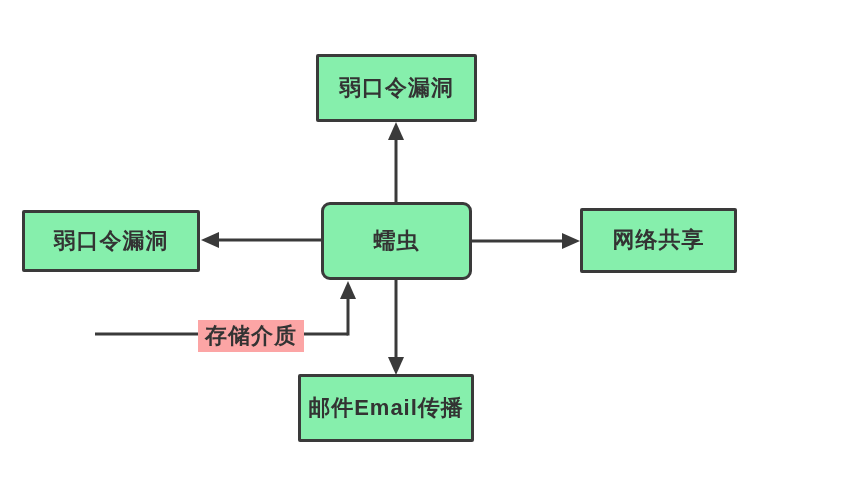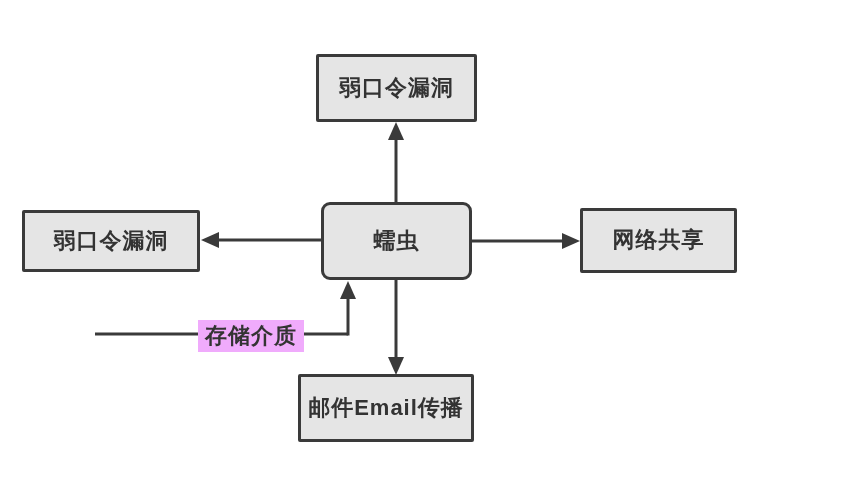--- a/index.html
+++ b/index.html
@@ -15,21 +15,21 @@
   }
 
   .edges-layer {
     position: absolute;
     left: 0; top: 0;
     width: 851px; height: 488px;
   }
 
   .node {
     position: absolute;
-    background: #e5e5e5;
+    background: #86efac;
     border: 3px solid #3a3a3a;
     display: flex;
     align-items: center;
     justify-content: center;
     color: #333333;
     font-weight: bold;
     font-size: 22px;
     letter-spacing: 1px;
     text-align: center;
     line-height: 1.1;
@@ -46,21 +46,21 @@
     left: 198px;
     top: 320px;
     width: 106px;
     height: 32px;
     display: flex;
     align-items: center;
     justify-content: center;
     color: #333333;
     font-weight: bold;
     font-size: 22px;
-    background: #f0abfc;
+    background: #fca5a5;
     letter-spacing: 1px;
   }
 </style>
 </head>
 <body>
 
 <div class="canvas">
 
   <svg class="edges-layer" width="851" height="488" viewBox="0 0 851 488" fill="none" xmlns="http://www.w3.org/2000/svg">
 

